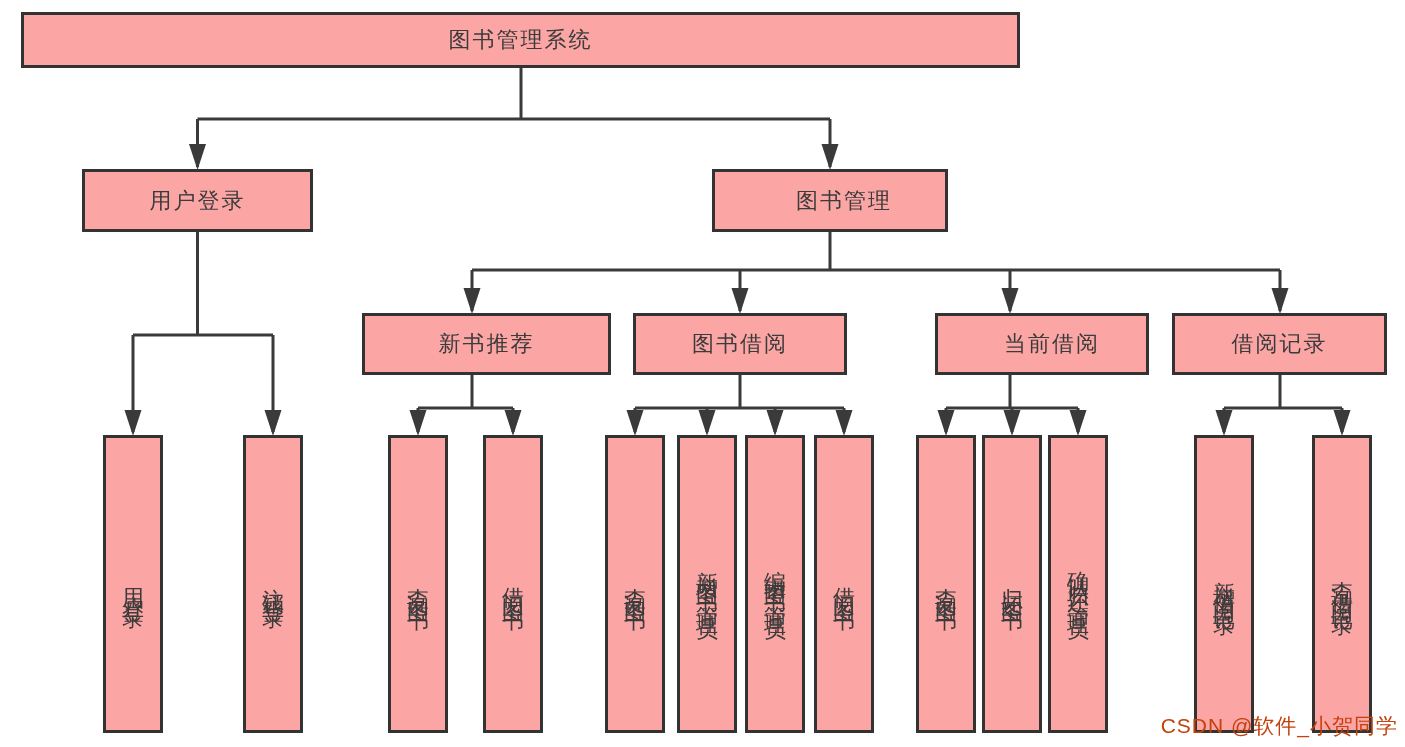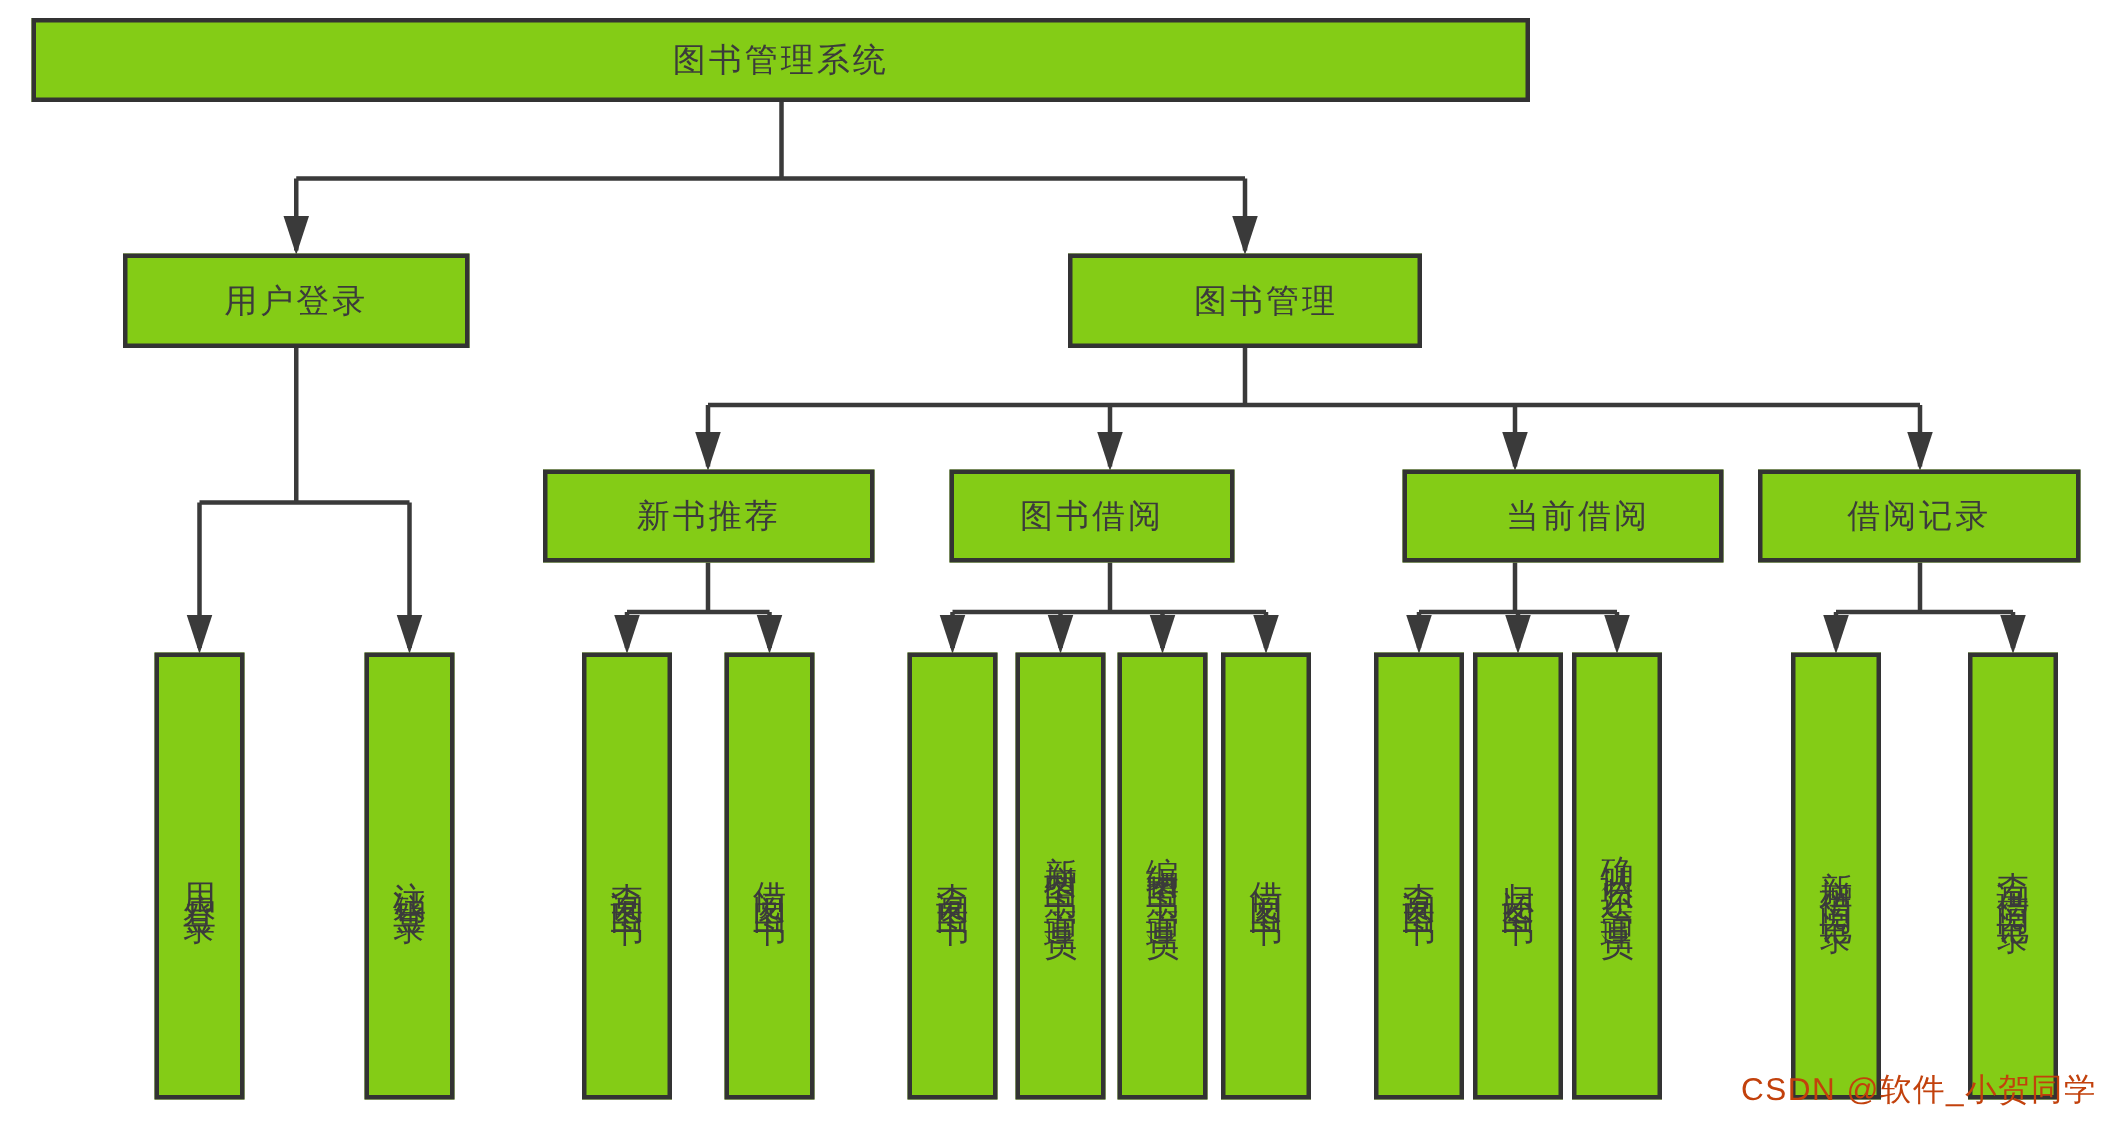--- a/index.html
+++ b/index.html
@@ -7,21 +7,21 @@
     position:relative;
     width:1405px;height:747px;
     background:#ffffff;
     font-family:"Liberation Sans","DejaVu Sans",sans-serif;
     overflow:hidden;
   }
   .wires{position:absolute;left:0;top:0;z-index:0;}
   .node{
     position:absolute;
     box-sizing:border-box;
-    background:#84cc16;
+    background:#fca5a5;
     border:3px solid #333333;
     display:flex;align-items:center;justify-content:center;
     color:#3b3b3b;
     z-index:1;
   }
   .h-node{font-size:22px;letter-spacing:2px;}
   .leaf{
     top:435px;height:298px;width:60px;
     font-size:22px;
     writing-mode:vertical-rl;
@@ -76,22 +76,22 @@
       <path d="M1224 436 l-8.5 -26 h17 Z"></path>
       <path d="M1342 436 l-8.5 -26 h17 Z"></path>
     </g>
   </svg>
 
   <div class="node h-node" style="left:21px;top:12px;width:999px;height:56px;">图书管理系统</div>
 
   <div class="node h-node" style="left:82px;top:169px;width:231px;height:63px;">用户登录</div>
   <div class="node h-node" style="left:712px;top:169px;width:236px;height:63px;padding-left:28px;">图书管理</div>
 
-  <div class="node h-node" style="left:362px;top:313px;width:221px;height:62px;">新书推荐</div>
-  <div class="node h-node" style="left:633px;top:313px;width:190px;height:62px;">图书借阅</div>
+  <div class="node h-node" style="left:362px;top:313px;width:249px;height:62px;">新书推荐</div>
+  <div class="node h-node" style="left:633px;top:313px;width:214px;height:62px;">图书借阅</div>
   <div class="node h-node" style="left:935px;top:313px;width:214px;height:62px;padding-left:20px;">当前借阅</div>
   <div class="node h-node" style="left:1172px;top:313px;width:215px;height:62px;text-align:center;">借阅记录</div>
 
   <div class="node leaf" style="left:103px;">用户登录</div>
   <div class="node leaf" style="left:243px;">注销登录</div>
 
   <div class="node leaf" style="left:388px;">查询图书</div>
   <div class="node leaf" style="left:483px;">借阅图书</div>
 
   <div class="node leaf" style="left:605px;">查询图书</div>

